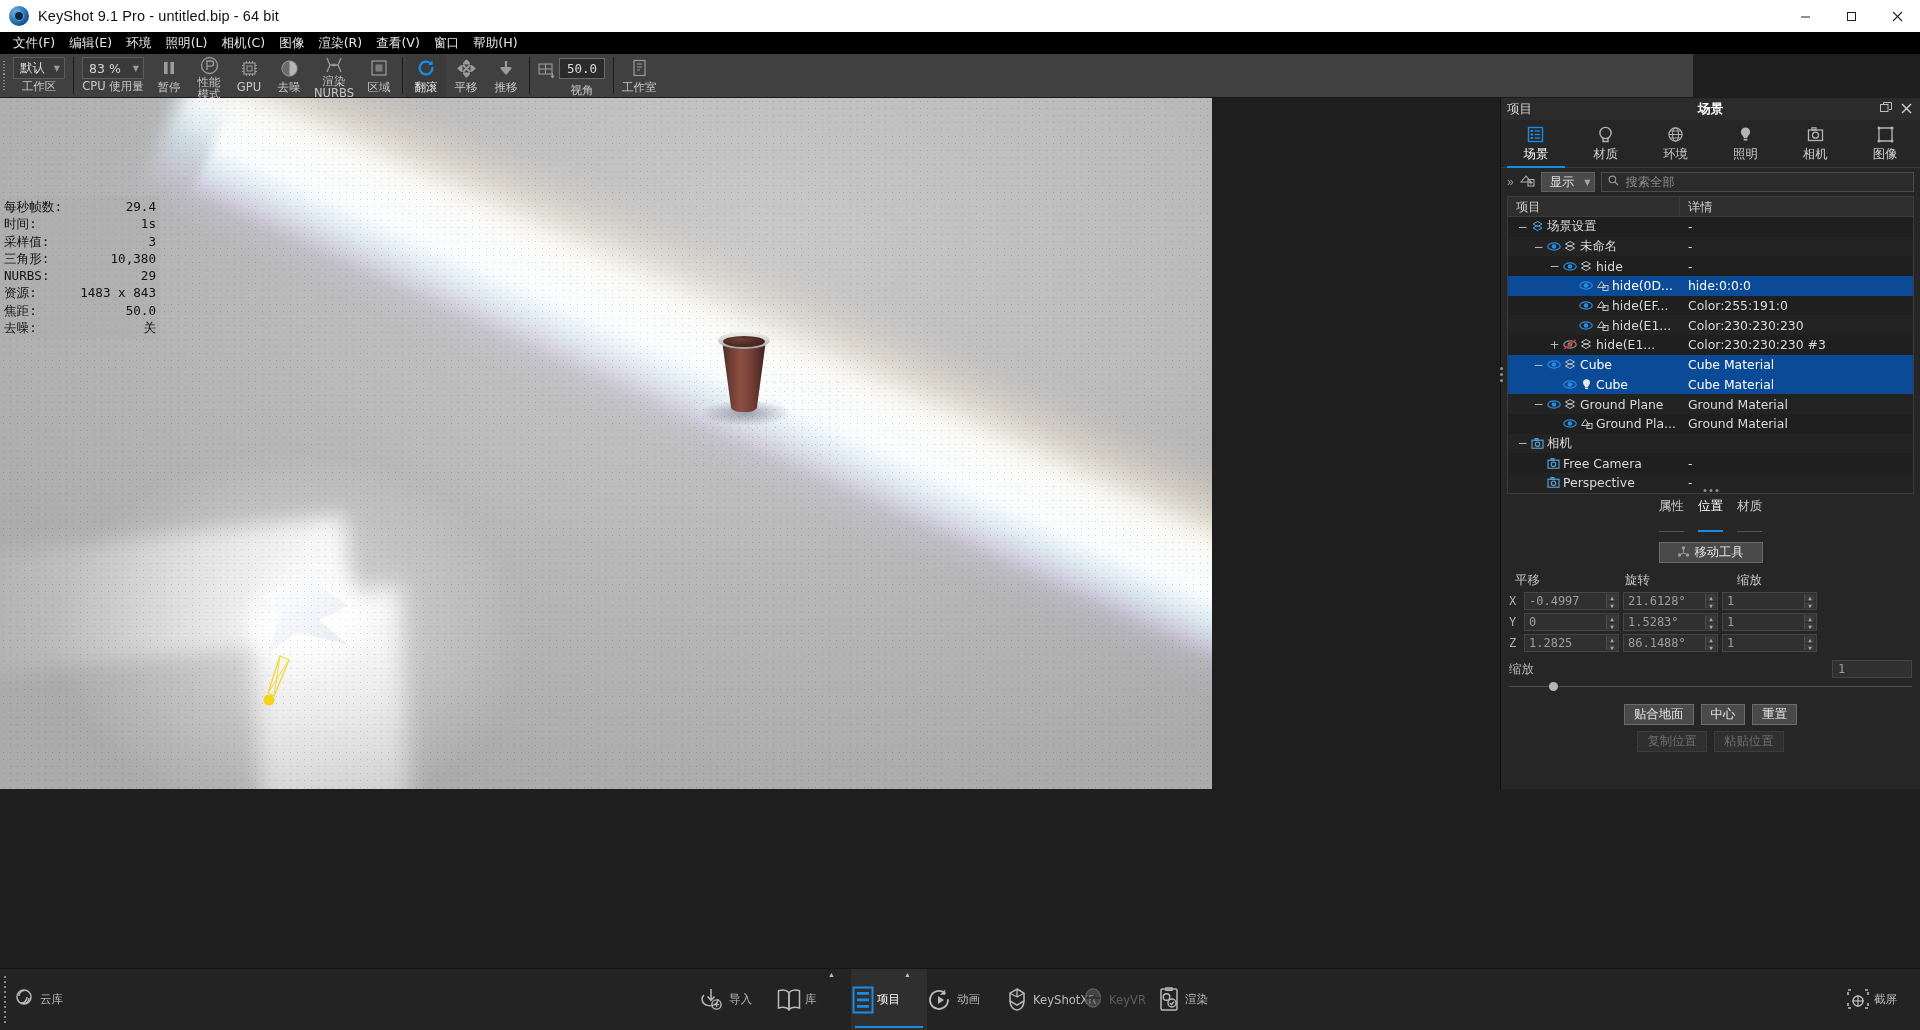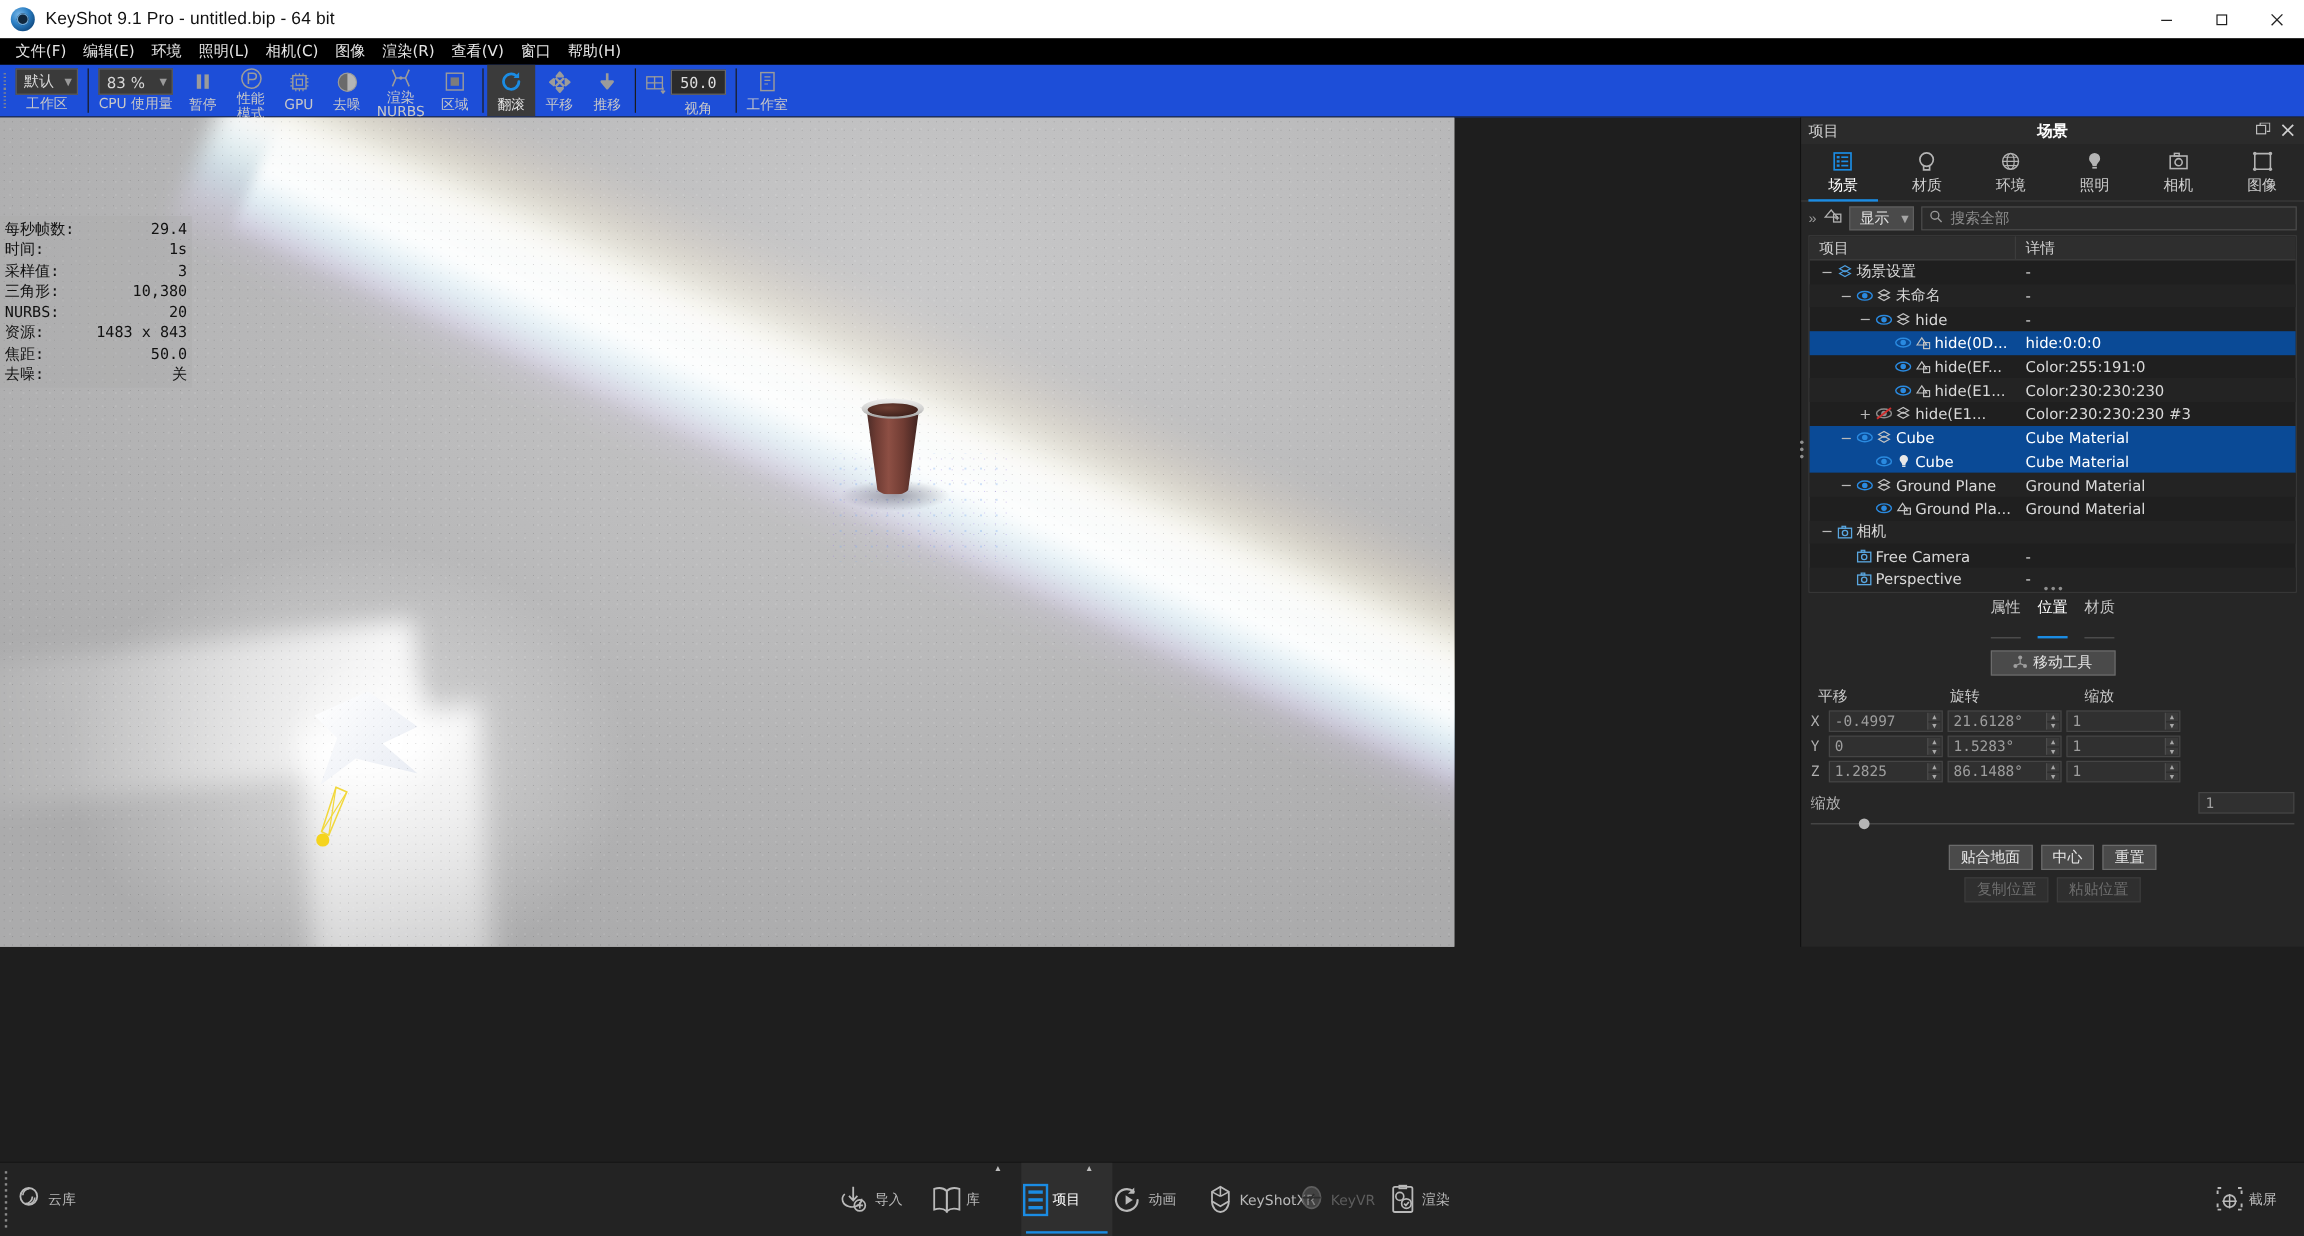--- a/index.html
+++ b/index.html
@@ -40,22 +40,22 @@
     position: absolute; top: 32px; left: 0; width: 1920px; height: 22px;
     background: #000000; display: flex; align-items: center; padding-left: 6px;
   }
   .menu-item {
     font-size: 12.6px; color: #e6e6e6; padding: 2px 7px; white-space: nowrap;
     font-family: "DejaVu Sans", "Liberation Sans", sans-serif;
   }
 
   
   .toolbar {
-    position: absolute; top: 54px; left: 0; width: 1920px; height: 44px;
-    background: #1d4ed8; border-bottom: 1px solid #1b1b1b;
+    position: absolute; top: 54px; left: 0; width: 1693px; height: 44px;
+    background: #404040; border-bottom: 1px solid #1b1b1b;
     display: flex; align-items: stretch;
   }
   .grip {
     width: 8px; display: flex; flex-direction: column; justify-content: center;
     align-items: center; gap: 2px; padding: 7px 0;
   }
   .grip i { width: 2px; height: 2px; background: #8a8a8a; display: block; }
   .tb-sep { width: 1px; background: #1b1b1b; margin: 3px 3px; }
 
   .tcell {
@@ -319,21 +319,21 @@
     height: 21px; background: #4a4a4a; border: 1px solid #6b6b6b; color: #e6e6e6;
     font-size: 12.4px; display: flex; align-items: center; padding: 0 9px;
     font-family: "DejaVu Sans","Liberation Sans",sans-serif;
     text-align: right;
   }
   .pbtn.dim { background: #2f2f2f; border-color: #3c3c3c; color: #6e6e6e; }
   .btn-row2 { display: flex; justify-content: center; gap: 7px; margin-top: 6px; }
 
   
   .hud {
-    position: absolute; left: 0; top: 82px; width: 160px; padding: 2px 4px 3px 4px;
+    position: absolute; left: 0; top: 98px; width: 160px; padding: 2px 4px 3px 4px;
     background: rgba(170,170,170,0.30);
     font-family: "DejaVu Sans Mono", "Liberation Mono", monospace;
   }
   .hud-row { display: flex; font-size: 12.6px; color: #111111; line-height: 17.3px; }
   .hud-row .k { white-space: nowrap; }
   .hud-row .v { margin-left: auto; white-space: nowrap; }
 
   
   .bottombar {
     position: absolute; left: 0; bottom: 0; width: 1920px; height: 62px;
@@ -614,21 +614,21 @@
         <div class="hud-row">
           <span class="k">采样值:</span>
           <span class="v">3</span>
         </div>
         <div class="hud-row">
           <span class="k">三角形:</span>
           <span class="v">10,380</span>
         </div>
         <div class="hud-row">
           <span class="k">NURBS:</span>
-          <span class="v">20</span>
+          <span class="v">29</span>
         </div>
         <div class="hud-row">
           <span class="k">资源:</span>
           <span class="v">1483 x 843</span>
         </div>
         <div class="hud-row">
           <span class="k">焦距:</span>
           <span class="v">50.0</span>
         </div>
         <div class="hud-row">

